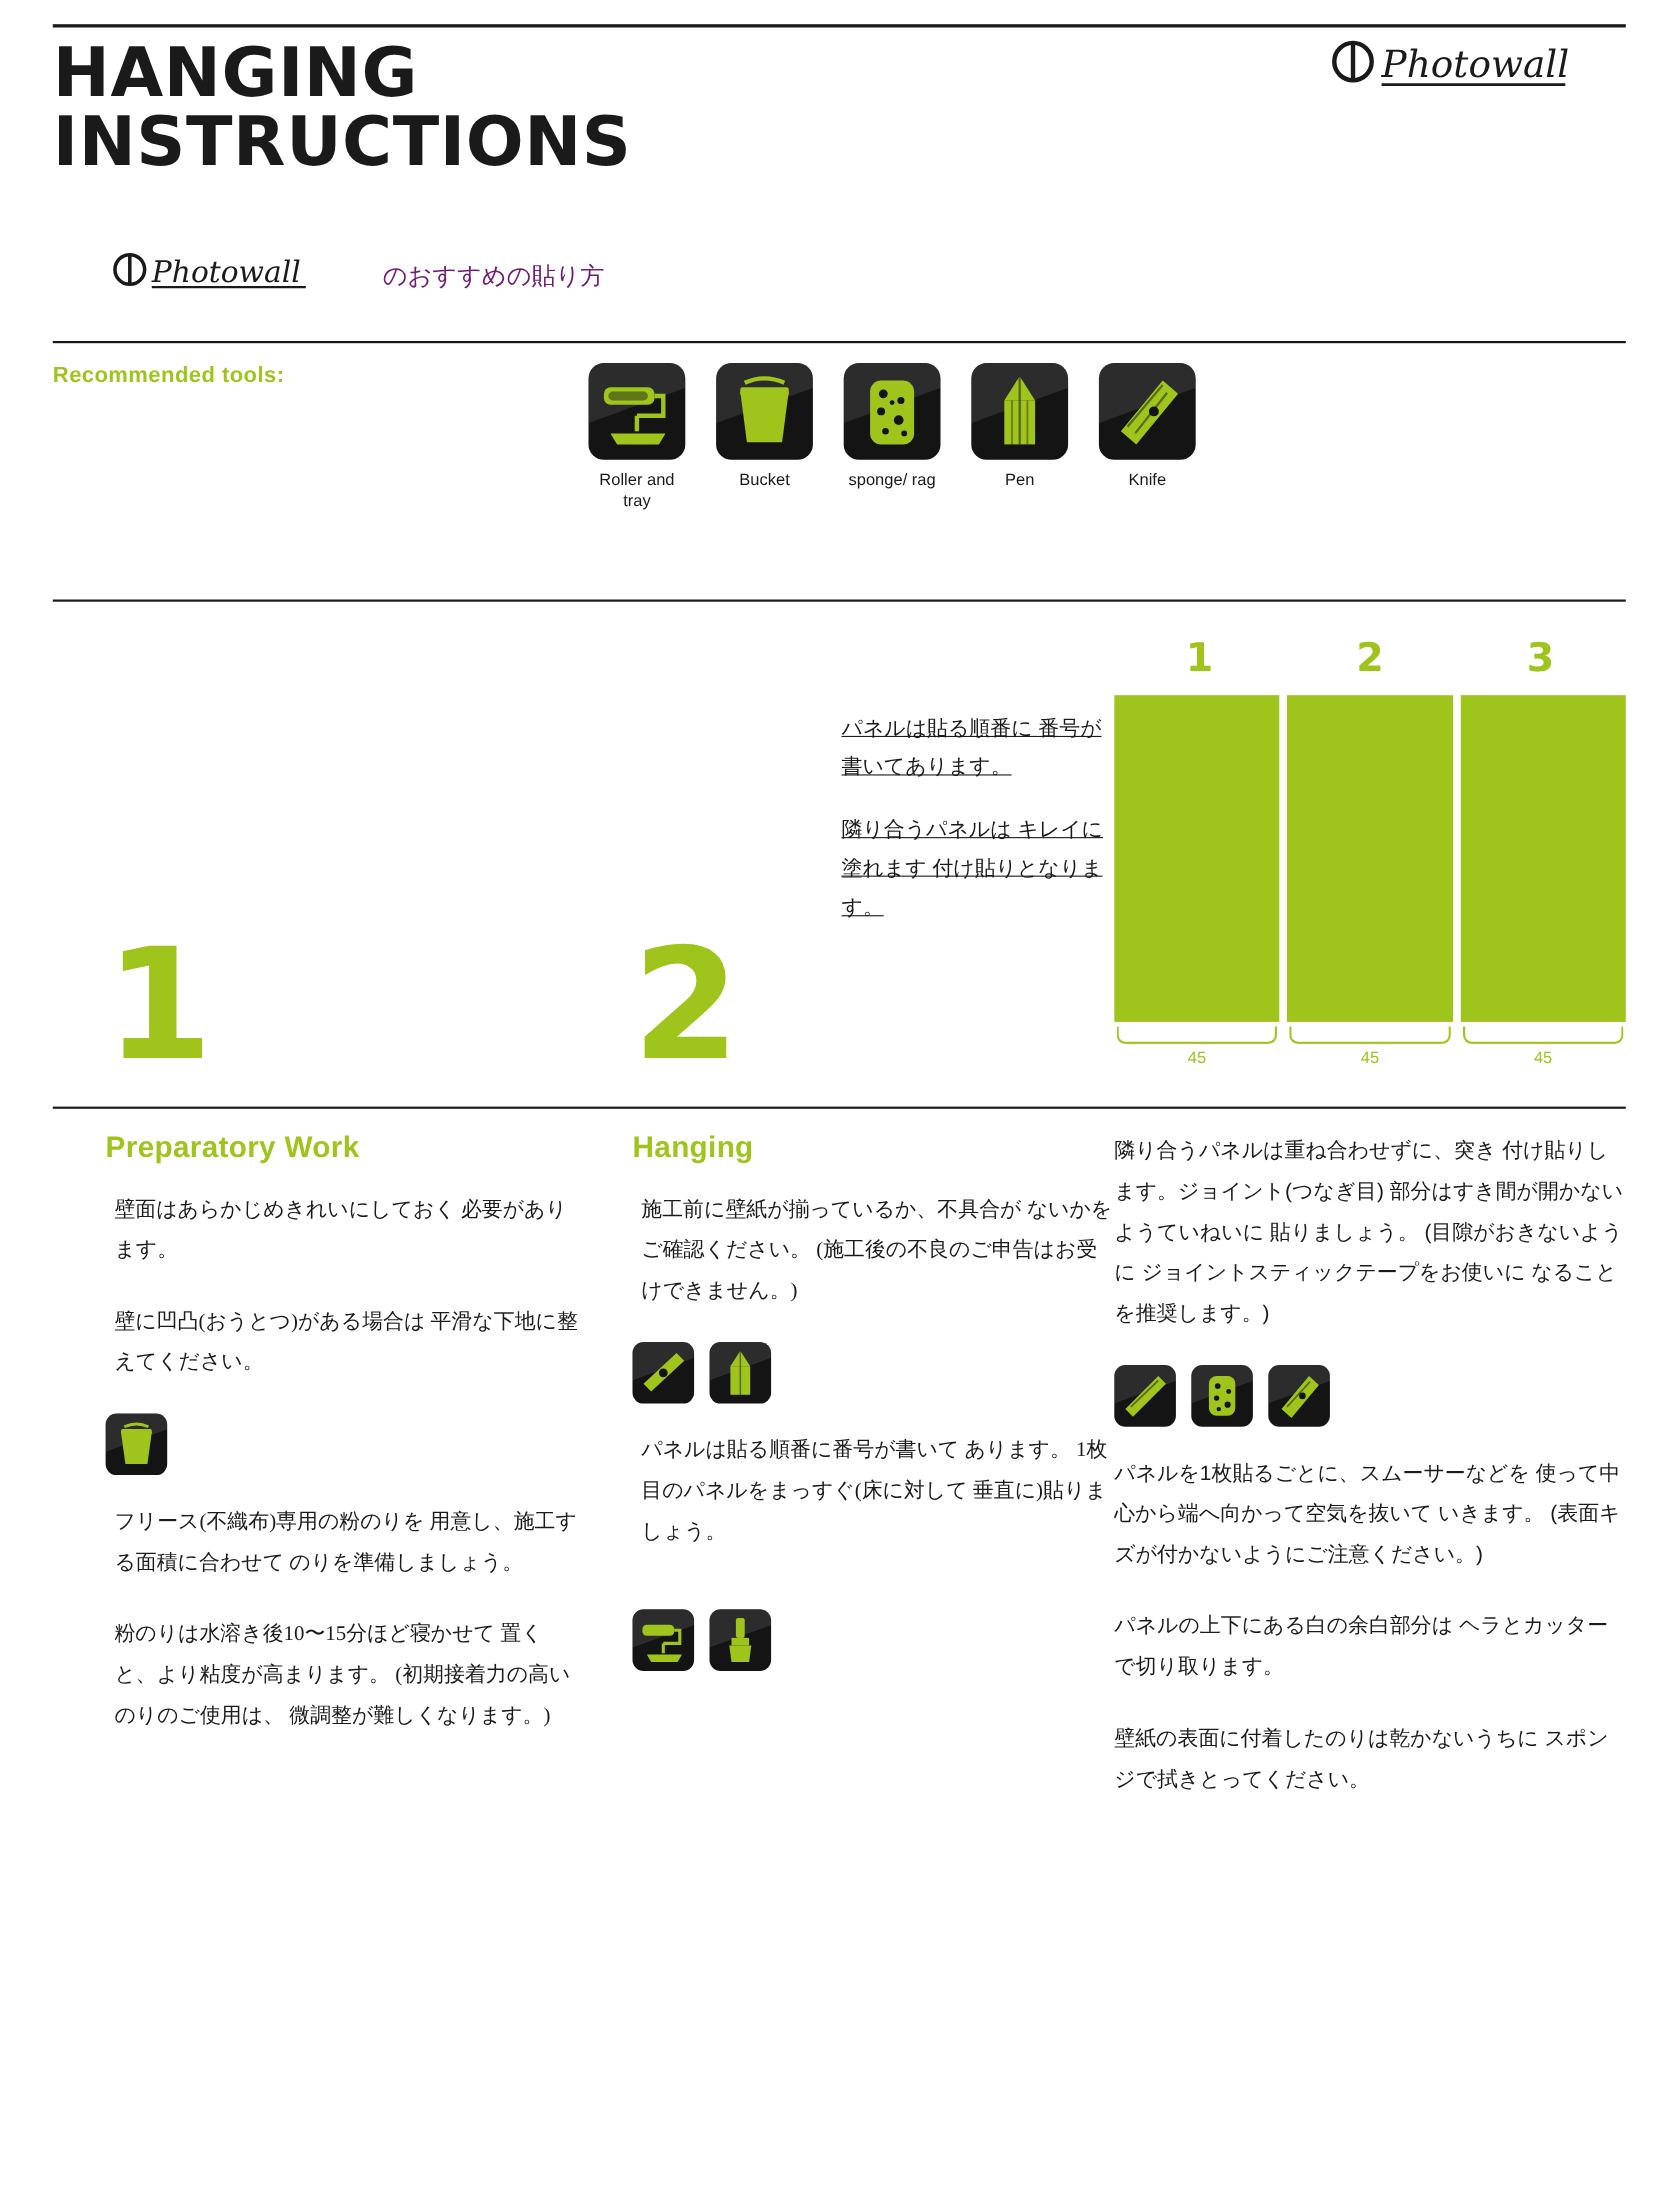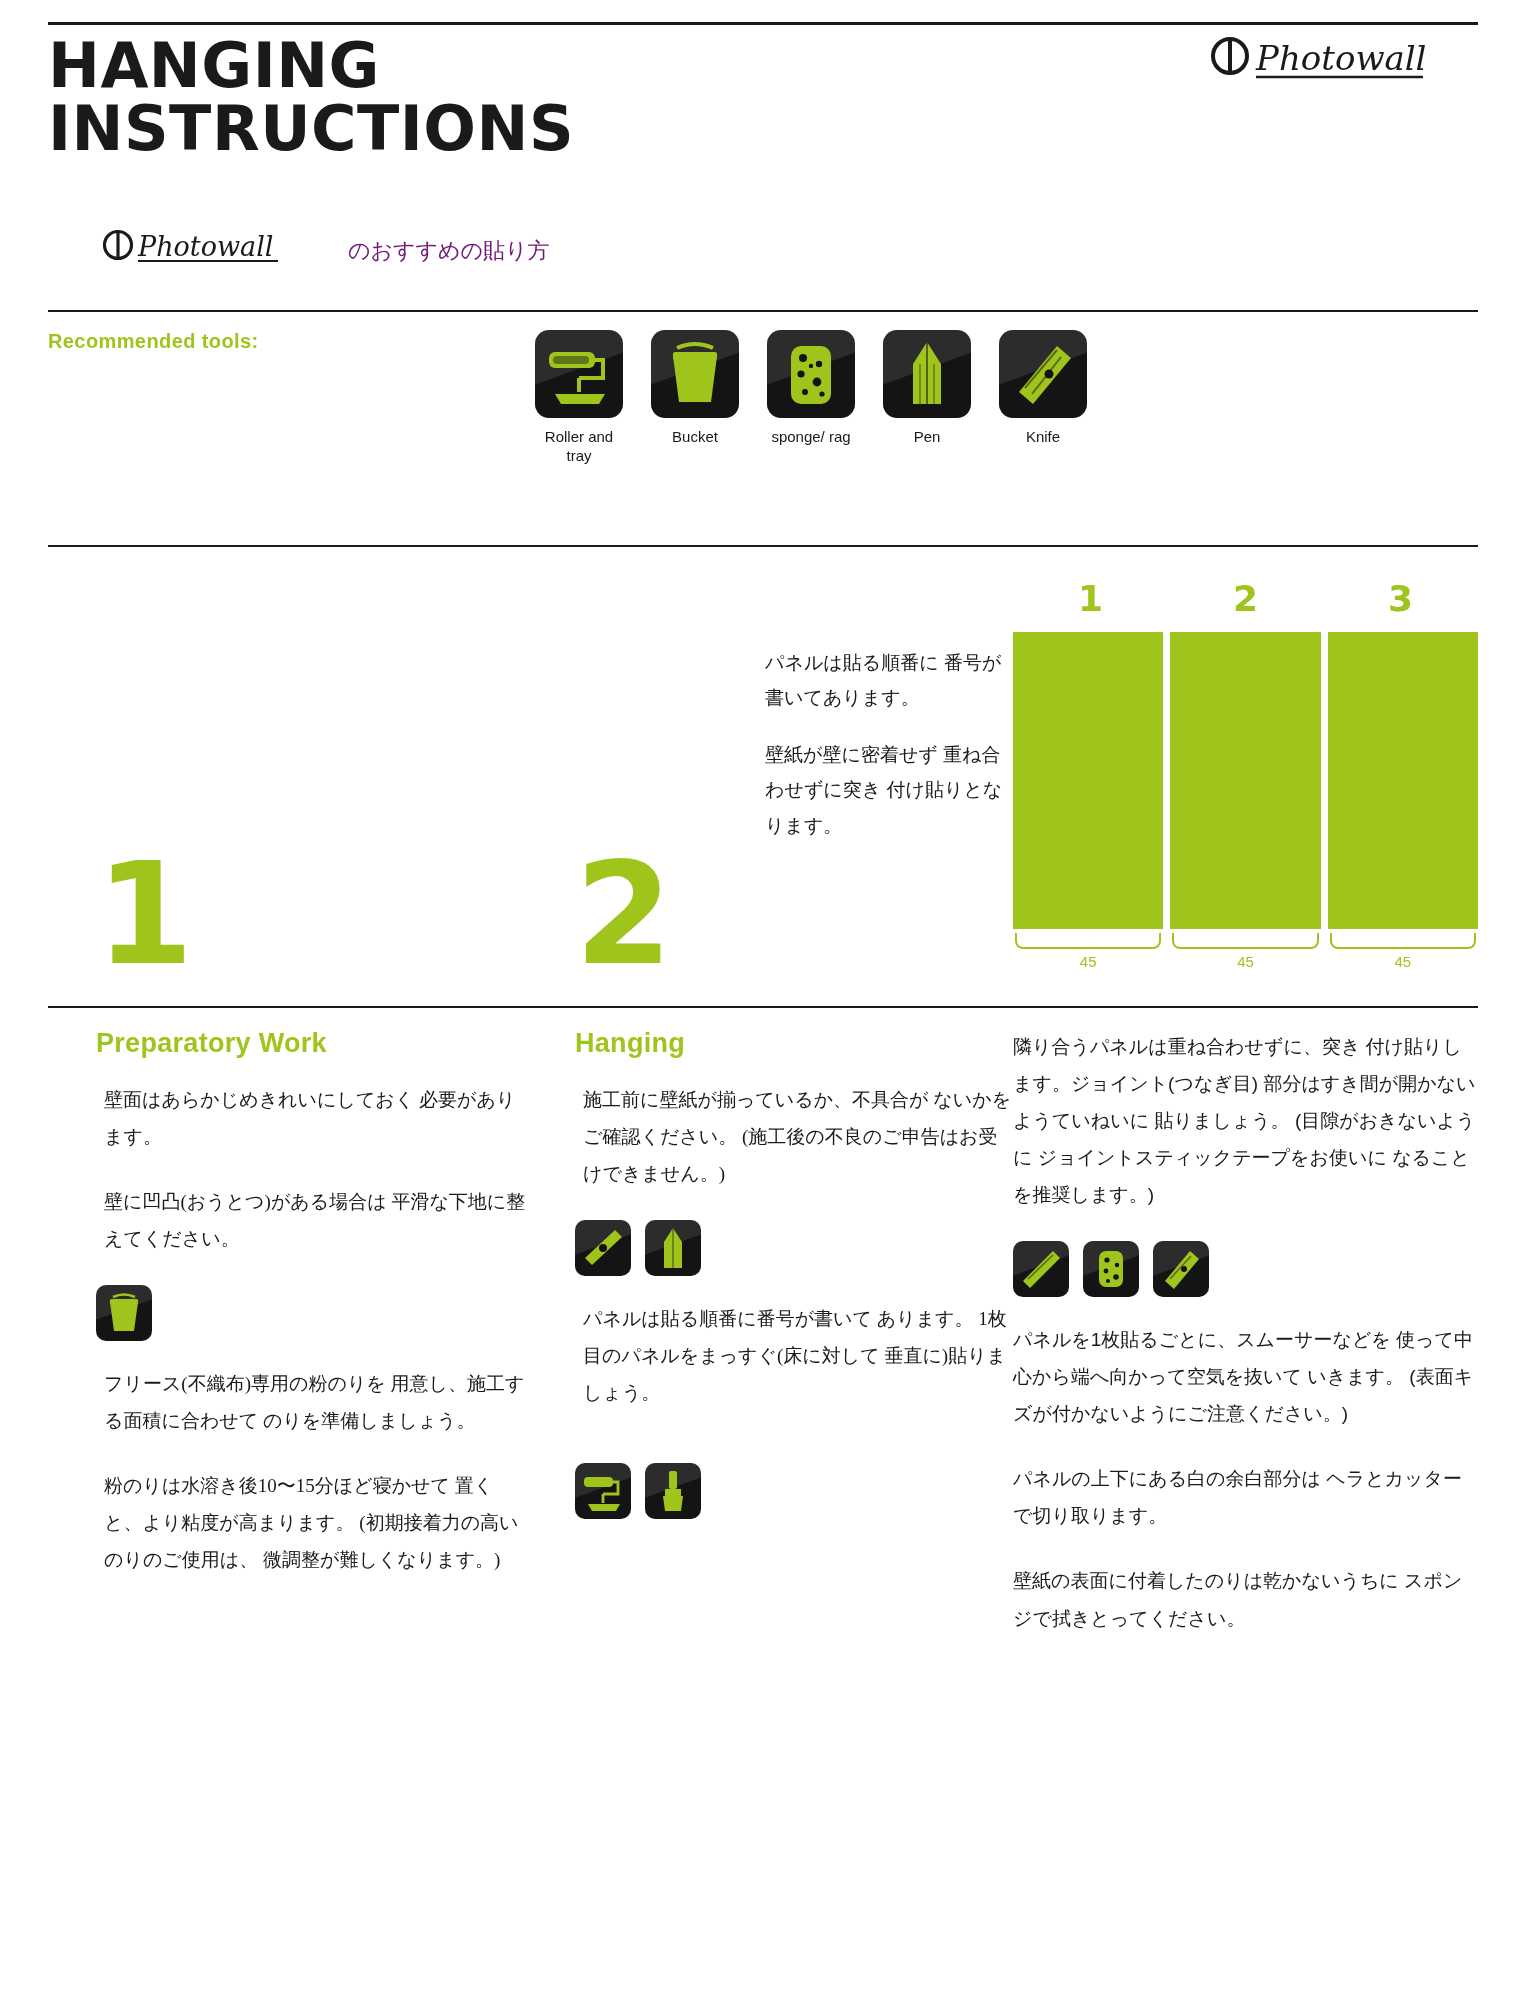--- a/index.html
+++ b/index.html
@@ -165,21 +165,21 @@
     color: #9fc41c;
   }
   .panel-note {
     position: absolute;
     left: 717px; top: 645px;
     width: 250px;
     font-size: 19px;
     line-height: 1.85;
     color: #1a1a1a;
   }
-  .panel-note p { margin: 0 0 22px 0; }
+  .panel-note p { margin: 0 0 22px 0; text-decoration: underline; }
 
   
   .rule-body {
     position: absolute;
     left: 0; top: 1006px;
     width: 1430px; height: 2px;
     background: #1a1a1a;
   }
   .col { position: absolute; top: 1028px; }
   #col1 { left: 48px; width: 430px; }
@@ -324,21 +324,21 @@
       </div>
       <div class="tool-cap">Knife</div>
     </div>
 
   </div>
 
   <div class="rule-tools-bot"></div>
 
   <div class="panel-note">
     <p>パネルは貼る順番に 番号が書いてあります。</p>
-    <p>壁紙が壁に密着せず 重ね合わせずに突き 付け貼りとなります。</p>
+    <p>隣り合うパネルは キレイに塗れます 付け貼りとなります。</p>
   </div>
 
   <div class="panel-area">
     <div class="panel-nums">
       <div class="panel-num">1</div>
       <div class="panel-num">2</div>
       <div class="panel-num">3</div>
     </div>
     <div class="panels">
       <div class="panel"></div>

